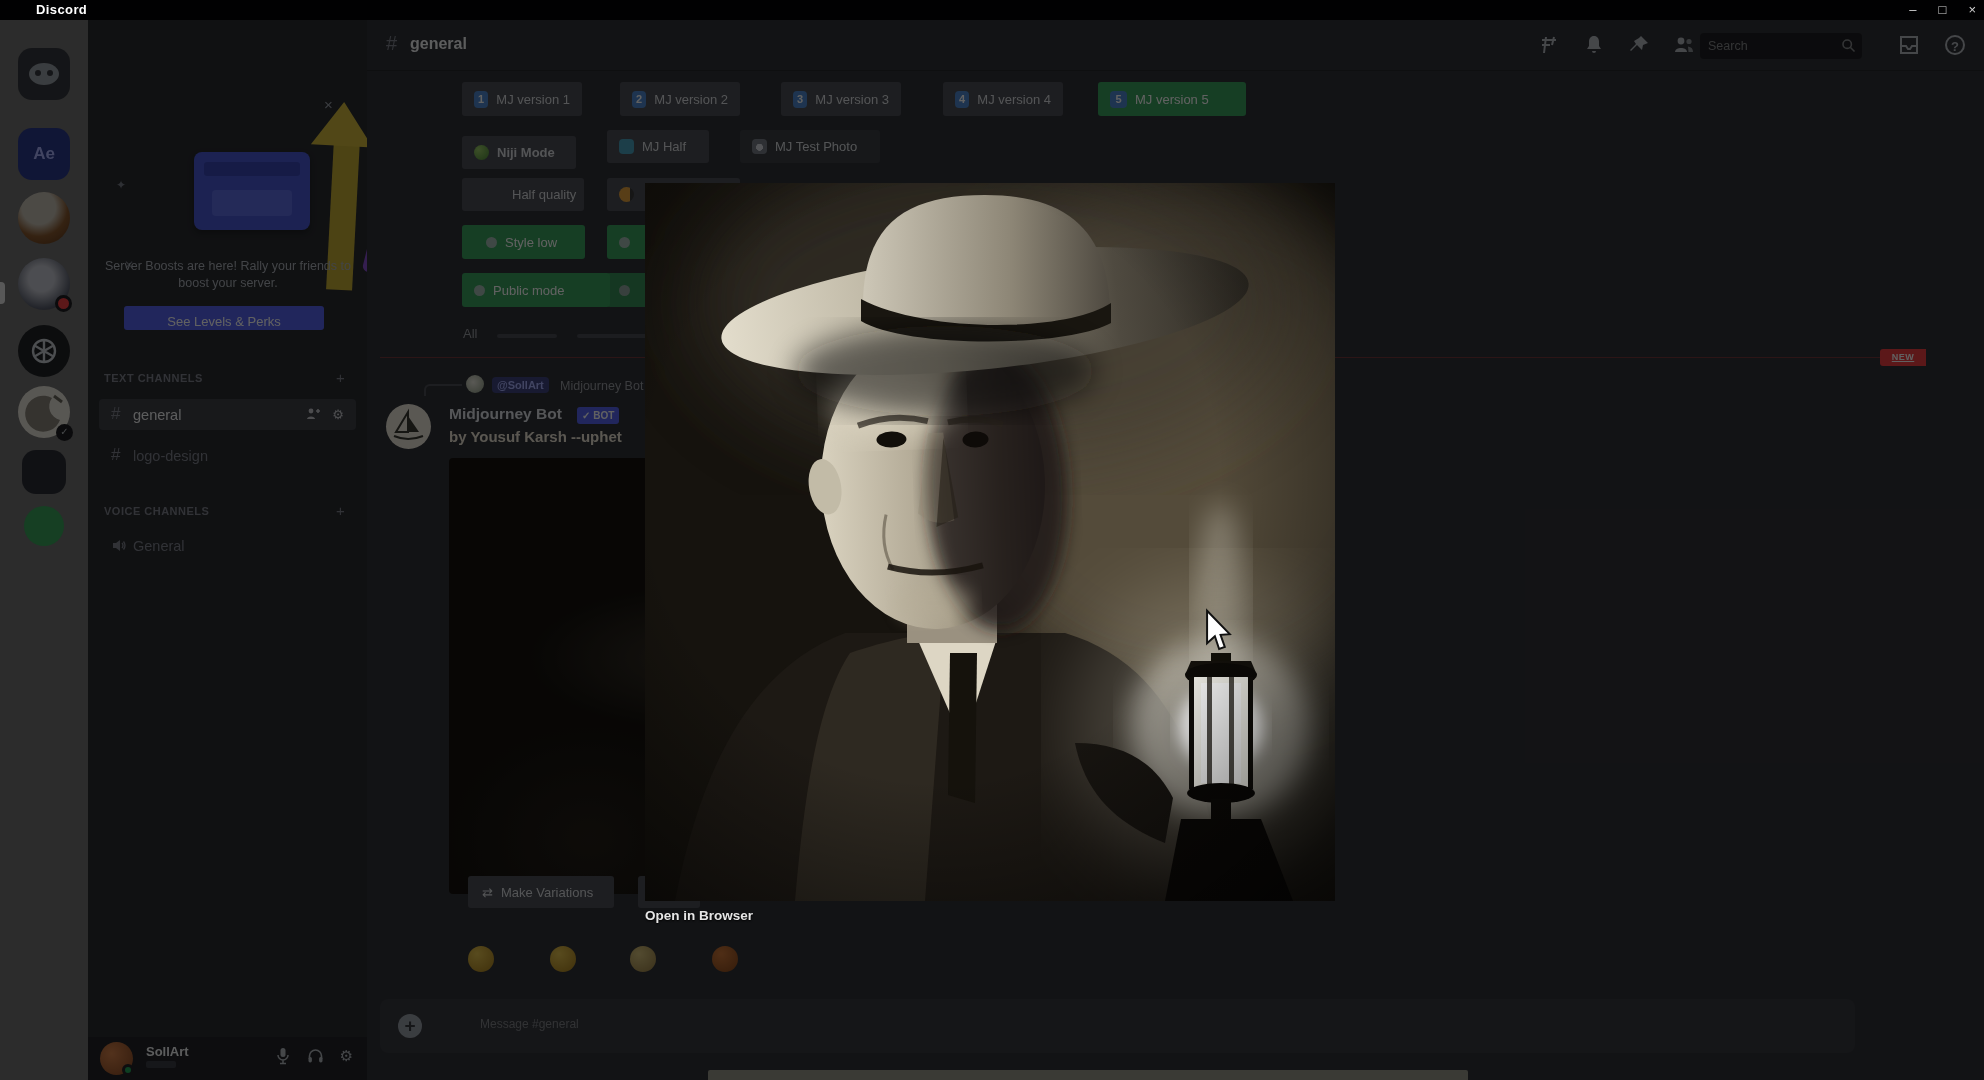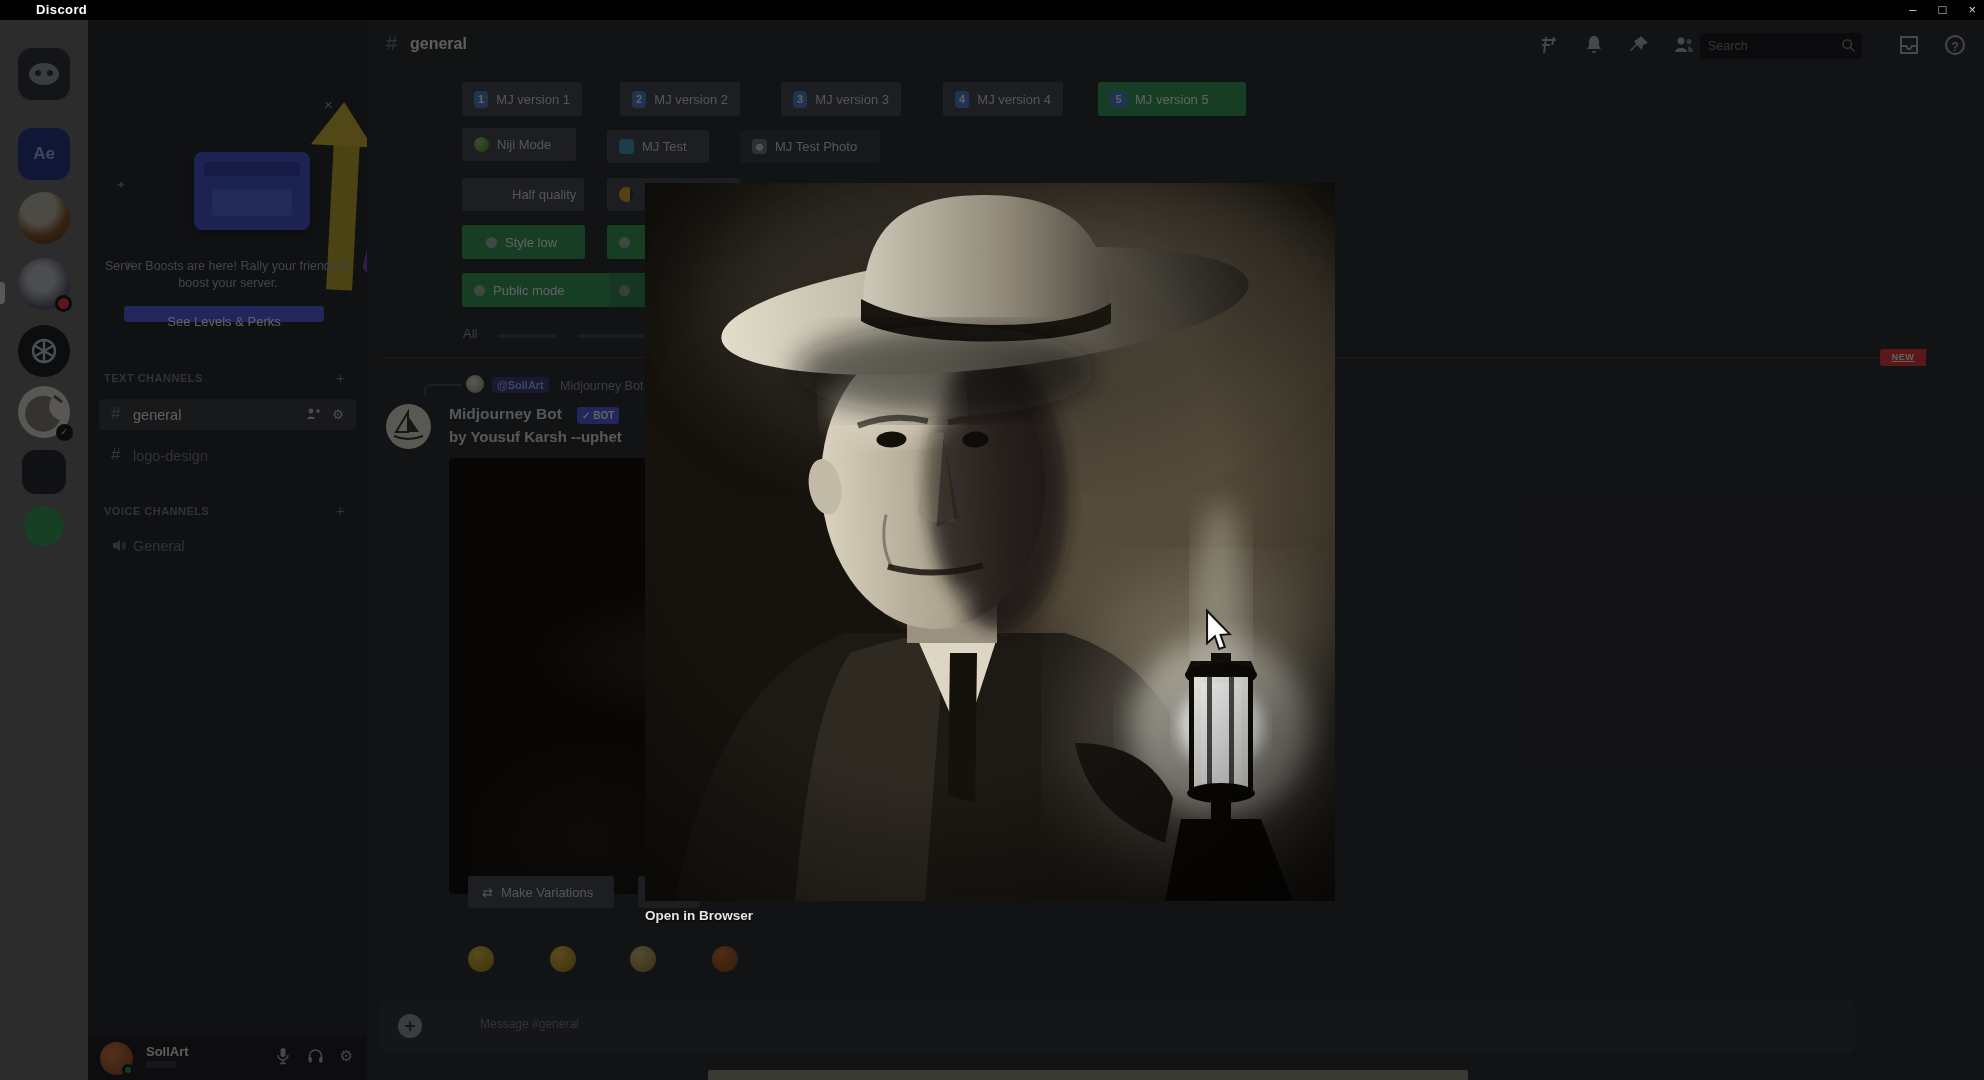--- a/index.html
+++ b/index.html
@@ -31,21 +31,21 @@
   .sv-chevron { position:absolute; right:20px; top:17px; }
   .banner-x { position:absolute; left:236px; top:76px; color:#9aa0a8; font-size:15px; }
   .bcard { position:absolute; left:106px; top:132px; width:116px; height:78px; background:#4b5bd8; border-radius:8px; box-shadow:0 3px 6px rgba(0,0,0,.3); }
   .bcard .bar { position:absolute; left:10px; top:10px; width:96px; height:14px; background:#3a49b8; border-radius:3px; }
   .bcard .bar2 { position:absolute; left:18px; top:38px; width:80px; height:26px; background:#5f6fe6; border-radius:4px; }
   .barrow-shaft { position:absolute; left:242px; top:120px; width:26px; height:150px; background:#c9b036; transform:rotate(3deg); }
   .barrow-head { position:absolute; left:224px; top:82px; width:0; height:0; border-left:31px solid transparent; border-right:31px solid transparent; border-bottom:44px solid #d5bc3e; transform:rotate(3deg); }
   .bgem { position:absolute; left:278px; top:215px; width:32px; height:40px; background:#8a4fd0; border-radius:6px; transform:rotate(14deg); }
   .spark { position:absolute; color:#7a7f88; font-size:12px; }
   .btext { position:absolute; left:16px; top:238px; width:248px; text-align:center; font-size:12.5px; line-height:17px; color:#aeb3ba; }
-  .bcta { position:absolute; left:36px; top:286px; width:200px; height:16px; background:#5865f2; border-radius:3px; color:#fff; font-size:13px; text-align:center; line-height:32px; }
+  .bcta { position:absolute; left:36px; top:286px; width:200px; height:24px; background:#5865f2; border-radius:3px; color:#fff; font-size:13px; text-align:center; line-height:32px; }
   .cat { position:absolute; font-size:11px; font-weight:bold; letter-spacing:.5px; color:#82858f; }
   .cat-plus { position:absolute; font-size:15px; color:#82858f; }
   .chrow { position:absolute; left:11px; width:257px; height:31px; border-radius:4px; }
   .chrow.sel { background:#404249; }
   .chrow .h { position:absolute; left:12px; top:5px; font-size:17px; color:#80848e; }
   .chrow .nm { position:absolute; left:34px; top:8px; font-size:14.5px; color:#80848e; }
   .chrow.sel .nm { color:#f2f3f5; }
   .chrow .ric { position:absolute; top:8px; color:#c7c9ce; font-size:13px; }
   .userbar { position:absolute; left:0; top:1017px; width:279px; height:43px; background:#232428; }
   .uav { position:absolute; left:12px; top:5px; width:33px; height:33px; border-radius:50%; background:radial-gradient(circle at 35% 35%, #d8834b, #8a4a24); }
@@ -295,27 +295,27 @@
     </div>
     <div class="btn sec" style="left:576px; top:62px; width:120px;">
       <span class="kc">4</span>
       <span>MJ version 4</span>
     </div>
     <div class="btn grn" style="left:731px; top:62px; width:148px;">
       <span class="kc">5</span>
       <span>MJ version 5</span>
     </div>
 
-    <div class="btn sec" style="left:95px; top:108px; width:114px; height:33px;">
+    <div class="btn sec" style="left:95px; top:116px; width:114px; height:33px;font-weight:bold;">
       <span class="ic14 ic-niji"></span>
       <span>Niji Mode</span>
     </div>
     <div class="btn sec" style="left:240px; top:110px; width:102px; height:33px;">
       <span class="ic14 ic-test"></span>
-      <span>MJ Test</span>
+      <span>MJ Half</span>
     </div>
     <div class="btn sec" style="left:373px; top:110px; width:140px; height:33px; background:rgba(78,80,88,.45);">
       <span class="ic14 ic-photo"></span>
       <span>MJ Test Photo</span>
     </div>
 
     <div class="btn sec" style="left:95px; top:158px; width:122px; height:33px;gap:38px;">
       <span class="ic14 ic-half"></span>
       <span>Half quality</span>
     </div>

